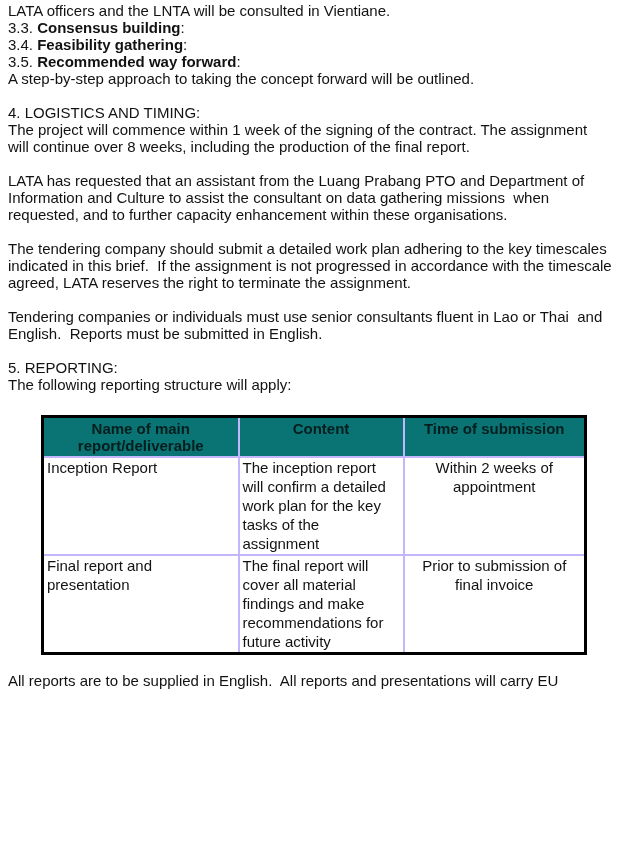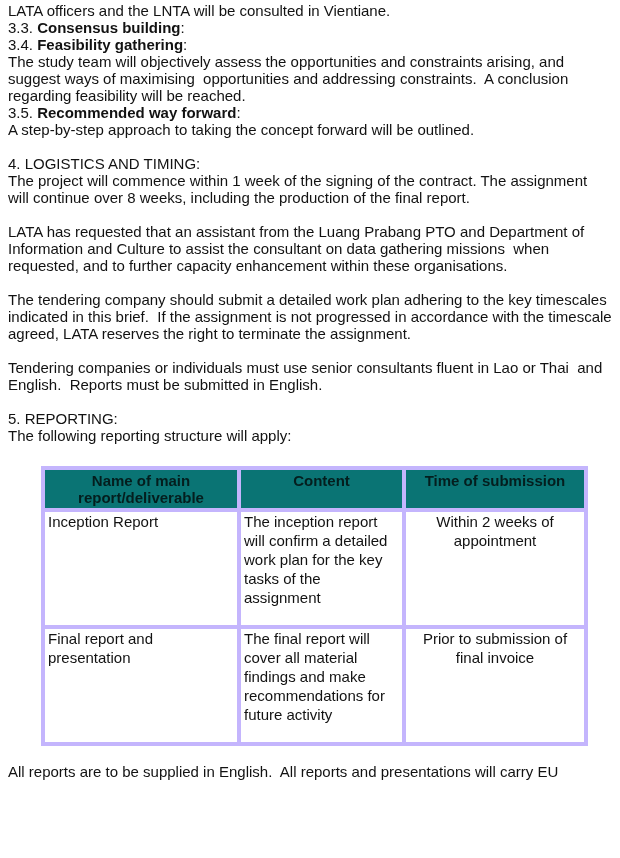--- a/index.html
+++ b/index.html
@@ -29,54 +29,53 @@
 
   table.report-table {
     border-collapse: collapse;
     table-layout: fixed;
     width: 543px;
     margin: 22px 0 0 33px;
     border: 3px solid #000000;
   }
   .report-table th,
   .report-table td {
-    border: 4px solid #c4b5fd;
+    border: 2px solid #c4b5fd;
     vertical-align: top;
     font-size: 15px;
     overflow: hidden;
   }
   .report-table th {
     background: #0a7474;
     color: #041e1e;
     font-weight: bold;
     text-align: center;
     line-height: 17px;
     padding: 2px 4px;
   }
   .report-table td {
     line-height: 19px;
-    padding: 0 3px 18px 3px;
+    padding: 0 3px 1px 3px;
     text-align: left;
   }
   .report-table td.center { text-align: center; border-radius: 13px; }
   .footer-line { margin-top: 17px; }
 </style>
 </head>
 <body>
 
 <div class="page">
 
   <p class="para"><span>LATA officers and the LNTA will be consulted in Vientiane.</span></p>
 
   <p class="para"><span>3.3. </span><b>Consensus building</b><span>:</span></p>
 
 
   <p class="para"><span>3.4. </span><b>Feasibility gathering</b><span>:</span></p>
 
-  <p class="para"><span>The study team will objectively assess the opportunities and constraints arising, and suggest ways of maximising  opportunities and addressing constraints.  A conclusion regarding feasibility will be reached.</span></p>
 
   <p class="para"><span>3.5. </span><b>Recommended way forward</b><span>:</span></p>
 
   <p class="para"><span>A step-by-step approach to taking the concept forward will be outlined.</span></p>
 
   <p class="para gap"><span>4. LOGISTICS AND TIMING:</span></p>
 
   <p class="para"><span>The project will commence within 1 week of the signing of the contract. The assignment will continue over 8 weeks, including the production of the final report.</span></p>
 
   <p class="para gap"><span>LATA has requested that an assistant from the Luang Prabang PTO and Department of Information and Culture to assist the consultant on data gathering missions  when requested, and to further capacity enhancement within these organisations.</span></p>

